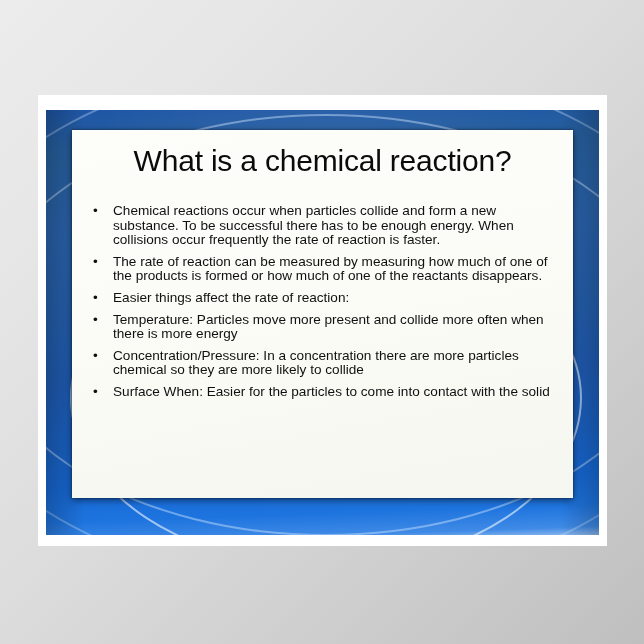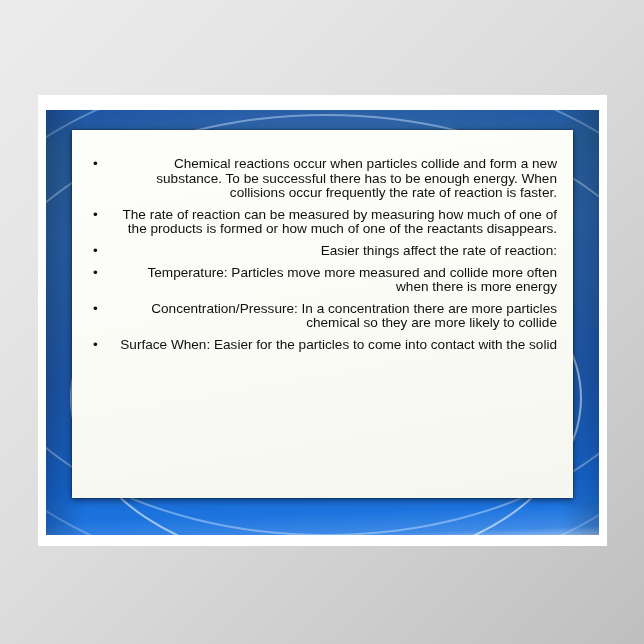--- a/index.html
+++ b/index.html
@@ -134,56 +134,56 @@
   #bullet-list li .bullet-dot {
     position: absolute;
     left: 5px;
     top: 0;
     font-size: 13.6px;
     line-height: 14.6px;
     color: #101010;
   }
   #bullet-list li .bullet-text {
     display: block;
-    text-align: right;
   }
 </style>
 </head>
 <body>
 
 <div id="canvas">
 
   <div id="poster-sheet">
 
     <div id="poster-frame">
 
       <div class="swoosh" id="swoosh-outer"></div>
       <div class="swoosh" id="swoosh-inner"></div>
       <div class="swoosh" id="swoosh-bottom"></div>
       <div id="frame-shade"></div>
 
       <div id="content-panel">
 
+        <h1 id="poster-title">What is a chemical reaction?</h1>
 
         <ul id="bullet-list">
           <li>
             <span class="bullet-dot">•</span>
             <span class="bullet-text">Chemical reactions occur when particles collide and form a new substance. To be successful there has to be enough energy. When collisions occur frequently the rate of reaction is faster.</span>
           </li>
           <li>
             <span class="bullet-dot">•</span>
             <span class="bullet-text">The rate of reaction can be measured by measuring how much of one of the products is formed or how much of one of the reactants disappears.</span>
           </li>
           <li>
             <span class="bullet-dot">•</span>
             <span class="bullet-text">Easier things affect the rate of reaction:</span>
           </li>
           <li>
             <span class="bullet-dot">•</span>
-            <span class="bullet-text">Temperature: Particles move more measured and collide more often when there is more energy</span>
+            <span class="bullet-text">Temperature: Particles move more present and collide more often when there is more energy</span>
           </li>
           <li>
             <span class="bullet-dot">•</span>
             <span class="bullet-text">Concentration/Pressure: In a concentration there are more particles chemical so they are more likely to collide</span>
           </li>
           <li>
             <span class="bullet-dot">•</span>
             <span class="bullet-text">Surface When: Easier for the particles to come into contact with the solid</span>
           </li>
         </ul>

